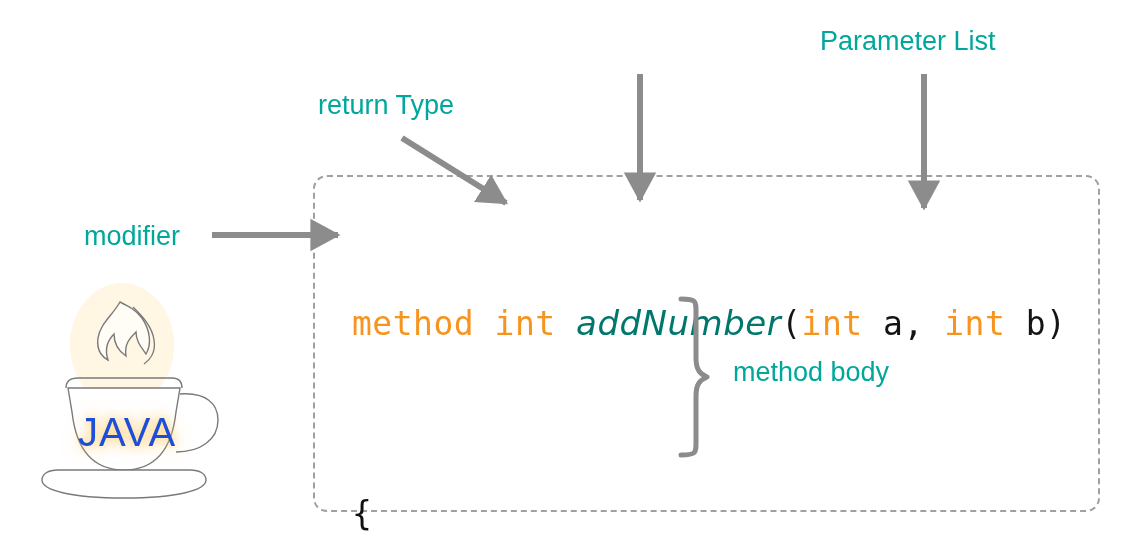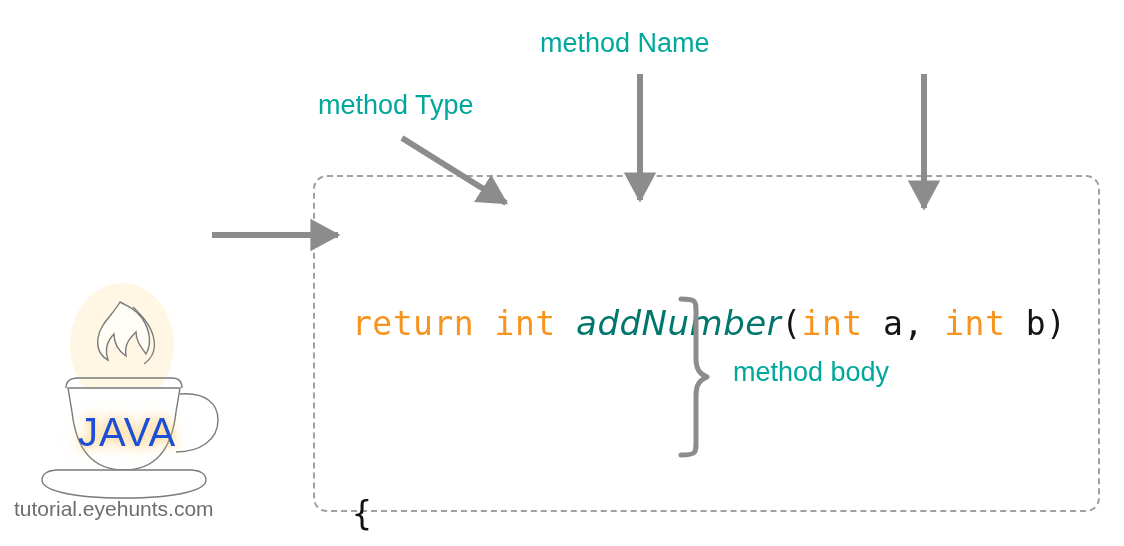--- a/index.html
+++ b/index.html
@@ -92,30 +92,31 @@
     color: #6d6d6d;
   }
 </style>
 </head>
 <body>
 
 <div id="stage">
 
   <div class="abs" id="code-box"></div>
 
-  <div class="abs anno-label" id="label-return-type">method Type</div>
-
-  <div class="abs anno-label" id="label-method-name">method Name</div>
-
-
+  <div class="abs anno-label" id="label-return-type">return Type</div>
+
+
+  <div class="abs anno-label" id="label-parameter-list">Parameter List</div>
+
+  <div class="abs anno-label" id="label-modifier">modifier</div>
 
   <div class="abs anno-label" id="label-method-body">method body</div>
 
   <div class="abs" id="code">
-    <div class="code-line" id="line-sig"><span class="kw">return</span><span> </span><span class="kw">int</span><span> </span><span class="mname">addNumber</span><span class="pl">(</span><span class="kw">int</span><span class="pl"> a</span><span class="pl">, </span><span class="kw">int</span><span class="pl"> b</span><span class="pl">)</span></div>
+    <div class="code-line" id="line-sig"><span class="kw">method</span><span> </span><span class="kw">int</span><span> </span><span class="mname">addNumber</span><span class="pl">(</span><span class="kw">int</span><span class="pl"> a</span><span class="pl">, </span><span class="kw">int</span><span class="pl"> b</span><span class="pl">)</span></div>
 
     <div class="code-line" id="line-open">{</div>
 
     
 
     
 
     
 
     
@@ -188,15 +189,14 @@
                C 42 474 48 470 58 470
                L 190 470
                C 200 470 206 474 206 480
                C 206 490 178 498 124 498
                C 70 498 42 490 42 480 Z" fill="#ffffff" stroke="#7a7a7a" stroke-width="1.4"></path>
     </g>
   </svg>
 
   <div class="abs" id="java-word">JAVA</div>
 
-  <div class="abs" id="watermark">tutorial.eyehunts.com</div>
 
 </div>
 
 </body></html>

